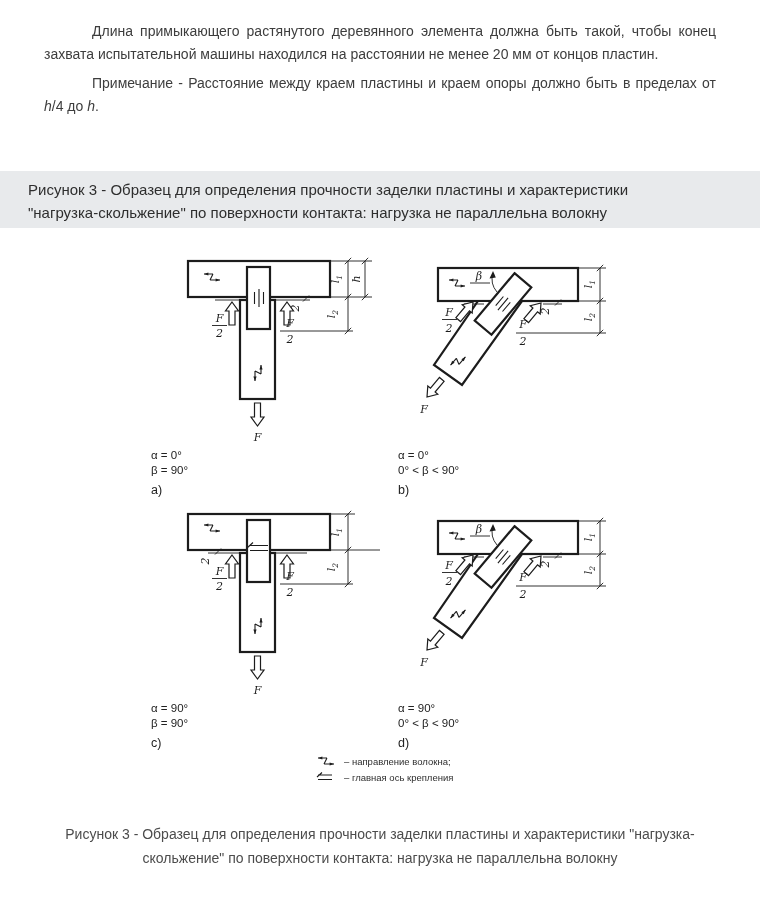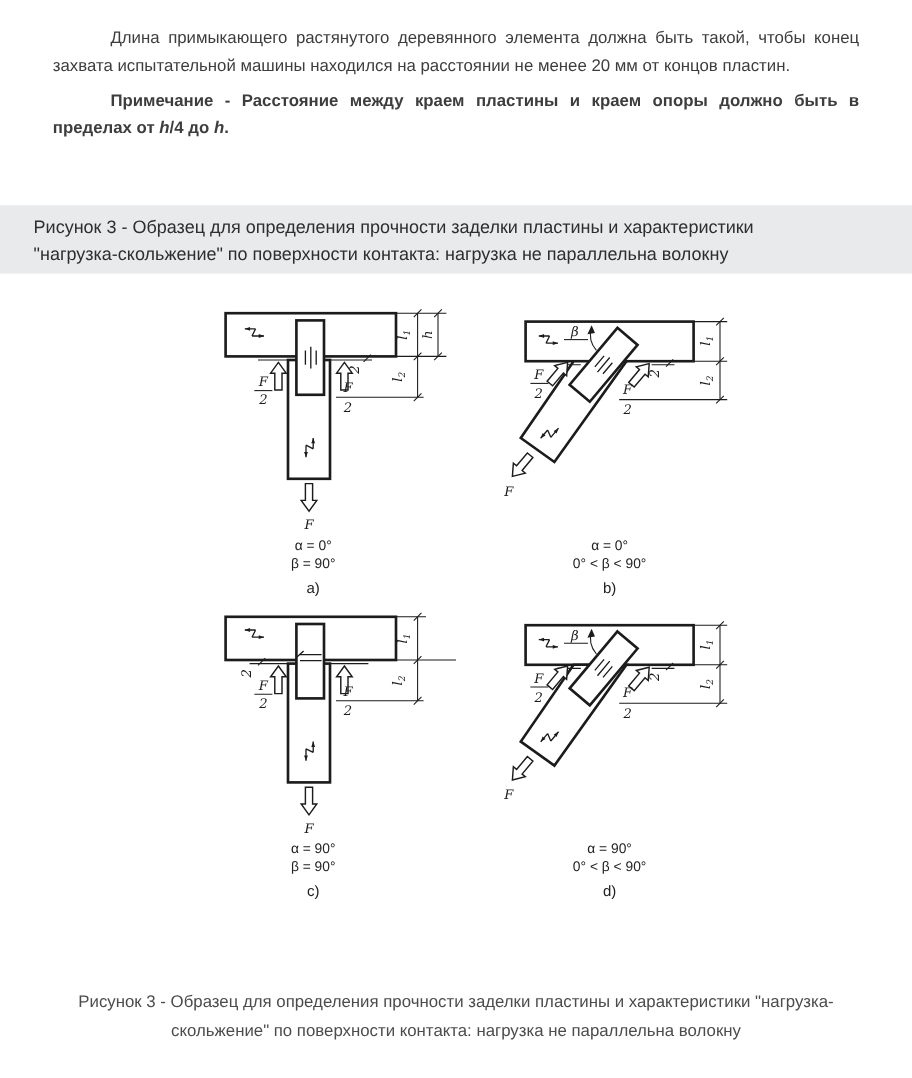--- a/index.html
+++ b/index.html
@@ -1,28 +1,28 @@
 <!DOCTYPE html>
 <html><head>
 <meta charset="utf-8">
 <style>
   html,body{margin:0;padding:0;background:#fff;}
   .page{position:relative;width:760px;height:898px;background:#ffffff;overflow:hidden;
         font-family:"Liberation Sans",sans-serif;color:#3c3c3c;}
   .bodytext{position:absolute;left:44px;width:672px;font-size:14px;line-height:23px;
         text-align:justify;text-indent:48px;color:#3d3d3d;}
   .p1{top:20px;}
-  .note{top:72px;font-weight:bold;}
+  .note{top:72px;}
   .it{font-style:italic;}
   .banner{position:absolute;left:0;top:171px;width:760px;height:57px;background:#e8eaec;
         box-sizing:border-box;padding:7px 80px 0 28px;font-size:15px;line-height:23px;color:#2e2e2e;}
   .fig{position:absolute;width:260px;height:255px;}
   .fig-a{left:150px;top:245px;} .fig-b{left:410px;top:245px;}
   .fig-c{left:150px;top:498px;} .fig-d{left:410px;top:498px;}
-  .figlabels{position:absolute;top:203px;width:220px;text-align:center;
+  .figlabels{position:absolute;top:203px;width:220px;text-align:left;
         font-size:11.5px;line-height:15px;color:#222;}
   .fig-a .figlabels,.fig-c .figlabels{left:1px;}
   .fig-b .figlabels,.fig-d .figlabels{left:-12px;}
   .figletter{font-size:12.5px;margin-top:5px;color:#222;}
   svg{display:block;}
   .thk{stroke:#1c1c1c;stroke-width:2.2;fill:#ffffff;stroke-linejoin:miter;}
   .thin{stroke:#1c1c1c;stroke-width:0.9;fill:none;}
   .sym{stroke:#1c1c1c;stroke-width:1.1;fill:none;}
   .dim{font-family:"DejaVu Serif",serif;font-style:italic;font-size:11px;fill:#1c1c1c;}
   .sub{font-size:7.5px;}
@@ -217,18 +217,32 @@
       <use href="#uarr" transform="translate(17,152) rotate(220)"></use>
       <text class="dim" text-anchor="middle" x="14" y="168">F</text>
     </svg>
     <div class="figlabels">
       <div>α = 90°</div>
       <div>0° &lt; β &lt; 90°</div>
       <div class="figletter">d)</div>
     </div>
   </div>
 
+  <div class="legend">
+    <div class="legrow">
+      <svg width="20" height="12" viewBox="-10 -6 20 12">
+        <use href="#grain"></use>
+      </svg>
+      <span>– направление волокна;</span>
+    </div>
+    <div class="legrow">
+      <svg width="20" height="12" viewBox="0 0 20 12">
+        <path class="sym" d="M2,4 H16 M2,8.5 H16 M1,6 L6,1.5"></path>
+      </svg>
+      <span>– главная ось крепления</span>
+    </div>
+  </div>
 
   <div class="caption">
     <span>Рисунок 3 - Образец для определения прочности заделки пластины и характеристики "нагрузка-скольжение" по поверхности контакта: нагрузка не параллельна волокну</span>
   </div>
 
 </div>
 
 </body></html>

